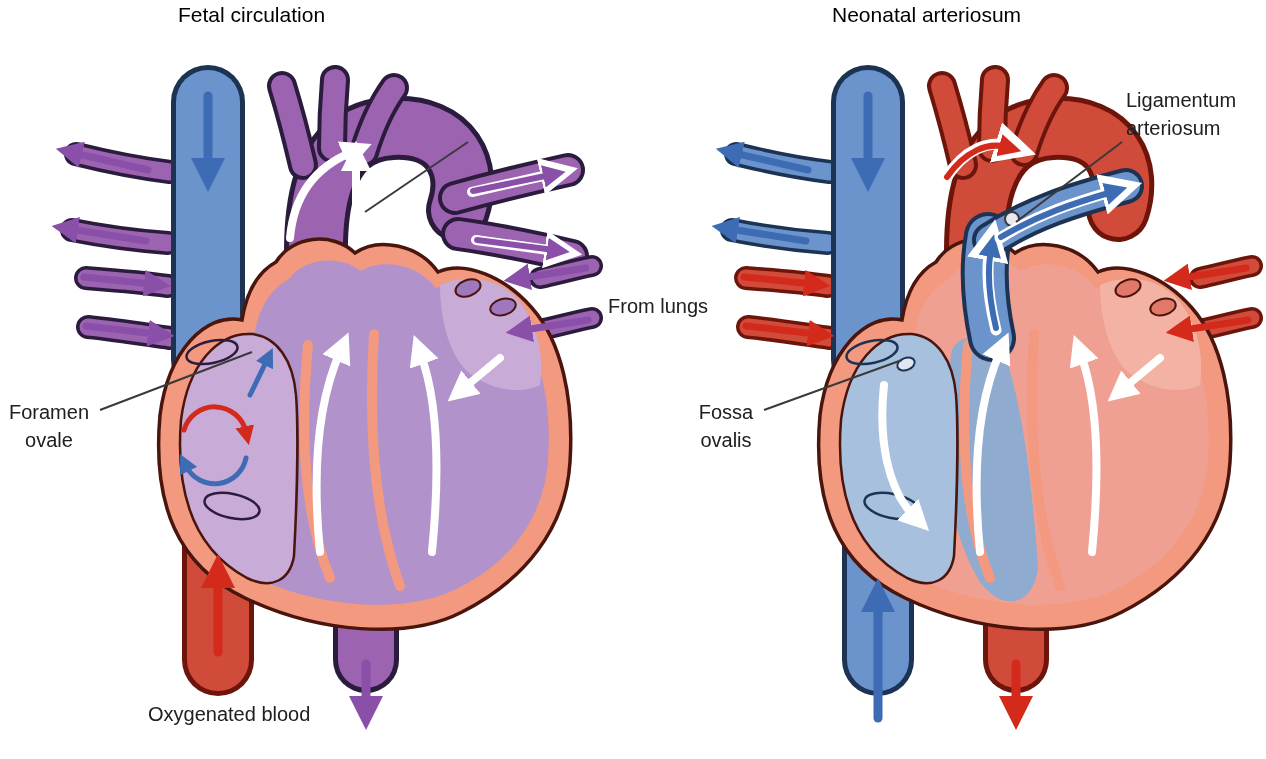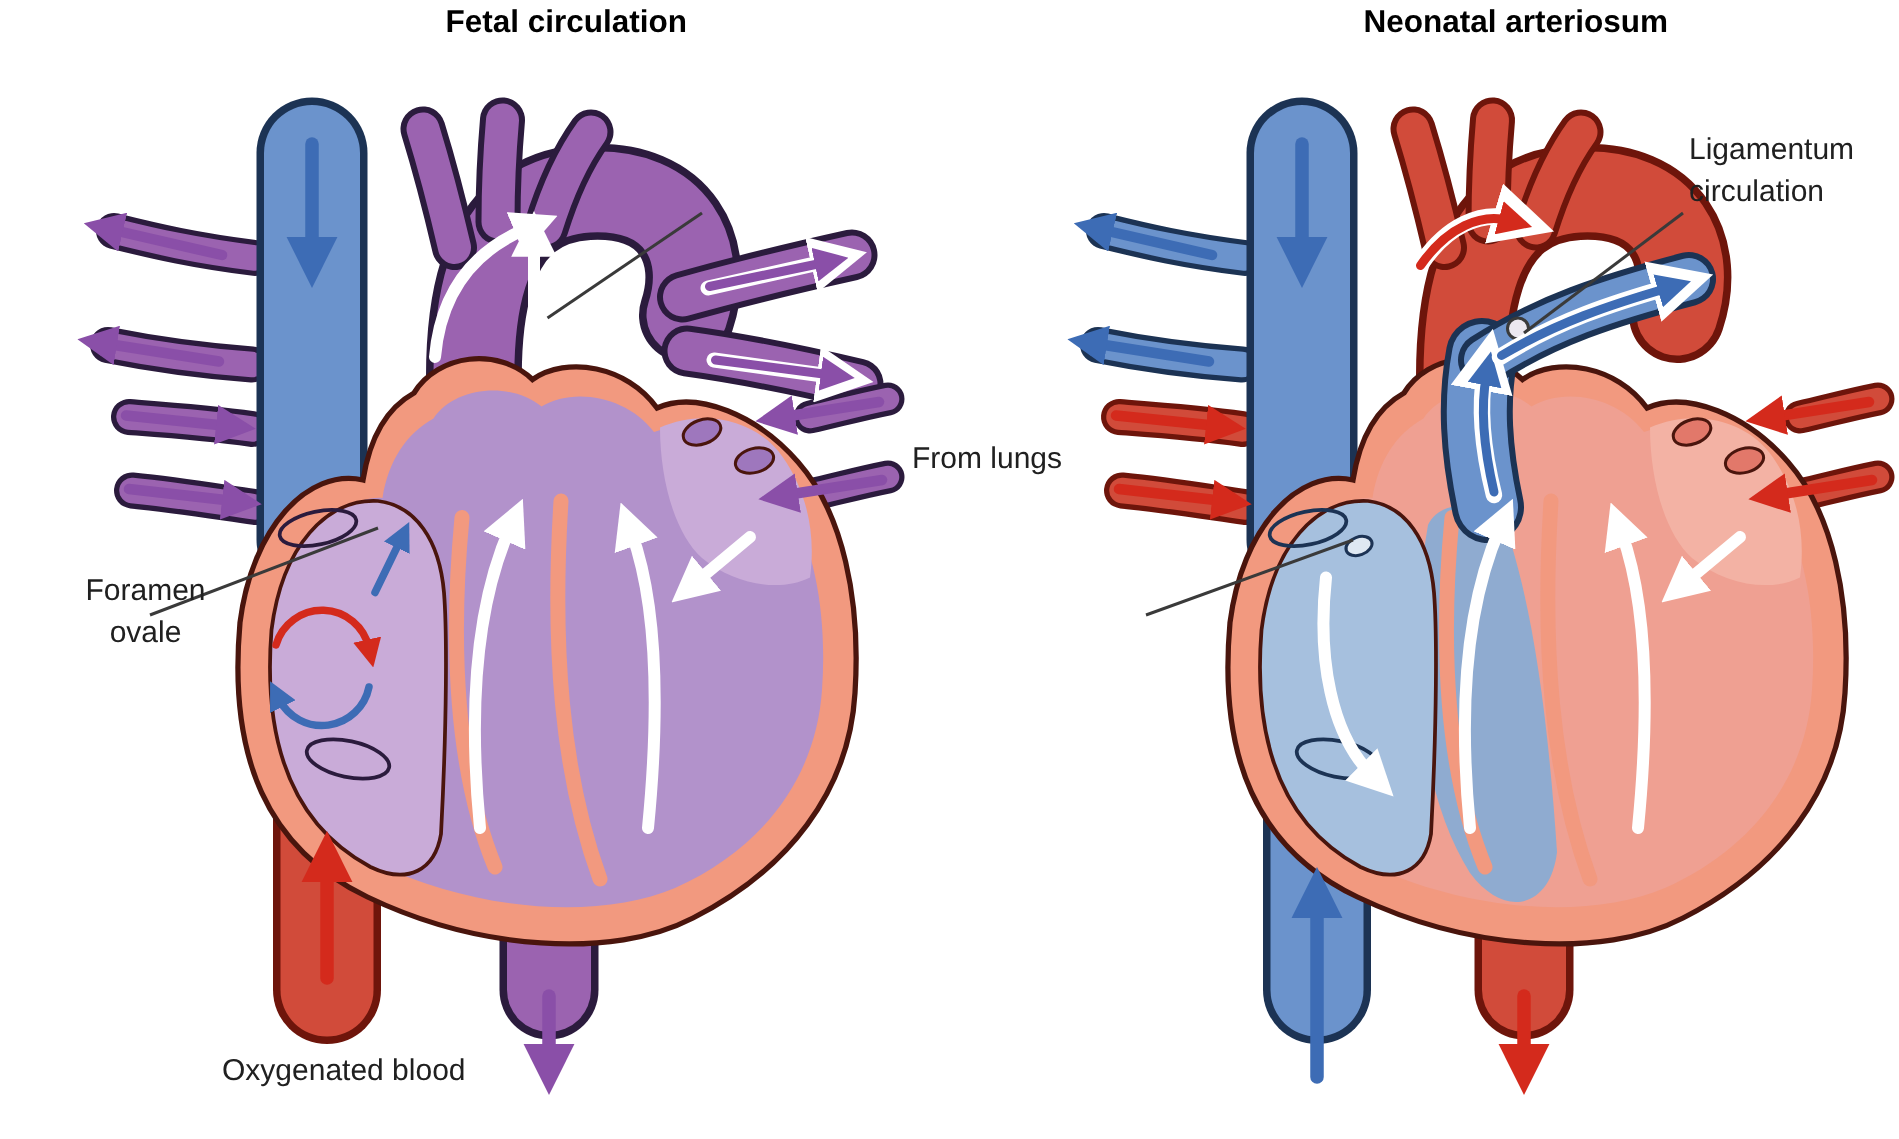--- a/index.html
+++ b/index.html
@@ -11,21 +11,21 @@
     --chamber-blue-light:#a6c0de; --chamber-blue-mid:#8fabd0;
     --oxygenated-red:#d14b3a; --red-dark:#6e150b; --red-arrow:#d42a1c;
     --chamber-red-light:#efa092; --chamber-red-mid:#e2786a;
   }
   html,body{margin:0;padding:0;background:#fff;}
   .stage{position:relative;width:1266px;height:759px;background:#fff;overflow:hidden;
          font-family:"Liberation Sans",sans-serif;}
   .art{position:absolute;left:0;top:0;}
   .label{position:absolute;font-size:20px;line-height:28px;color:var(--text);white-space:nowrap;}
   .label span{display:block;}
-  .title{position:absolute;font-size:21px;line-height:26px;font-weight:bold;color:#000;text-align:right;}
+  .title{position:absolute;font-size:21px;line-height:26px;font-weight:normal;color:#000;text-align:left;}
   .center{text-align:center;}
   
   .tube{fill:none;stroke-linecap:round;stroke-linejoin:round;}
   .pD{stroke:var(--purple-dark);} .pF{stroke:var(--mixed-purple);}
   .bD{stroke:var(--blue-dark);}   .bF{stroke:var(--deoxygenated-blue);}
   .rD{stroke:var(--red-dark);}    .rF{stroke:var(--oxygenated-red);}
   .arrow{fill:none;stroke-linecap:round;}
   .aW{stroke:var(--white);} .aP{stroke:var(--purple-arrow);}
   .aB{stroke:var(--blue-arrow);} .aR{stroke:var(--red-arrow);}
   .mkW{fill:var(--white);} .mkP{fill:var(--purple-arrow);}
@@ -252,26 +252,30 @@
       <path class="leader" d="M764,410 L902,360"></path>
     </g>
   </svg>
 
   <div class="title" style="left:178px;top:2px;width:280px;">Fetal circulation</div>
   <div class="title" style="left:832px;top:2px;width:280px;">Neonatal arteriosum</div>
 
   <div class="label" style="left:608px;top:292px;">
     <span>From lungs</span>
   </div>
-  <div class="label center" style="left:0px;top:380px;width:98px;padding-left:48px;">
+  <div class="label center" style="left:0px;top:398px;width:98px;">
     <span>Foramen</span>
     <span>ovale</span>
   </div>
   <div class="label" style="left:108px;top:700px;margin-left:40px;">
     <span>Oxygenated blood</span>
   </div>
 
   <div class="label" style="left:1126px;top:86px;">
     <span>Ligamentum</span>
-    <span>circulation</span>
+    <span>arteriosum</span>
+  </div>
+  <div class="label center" style="left:686px;top:398px;width:80px;">
+    <span>Fossa</span>
+    <span>ovalis</span>
   </div>
 
 </div>
 
 </body></html>

